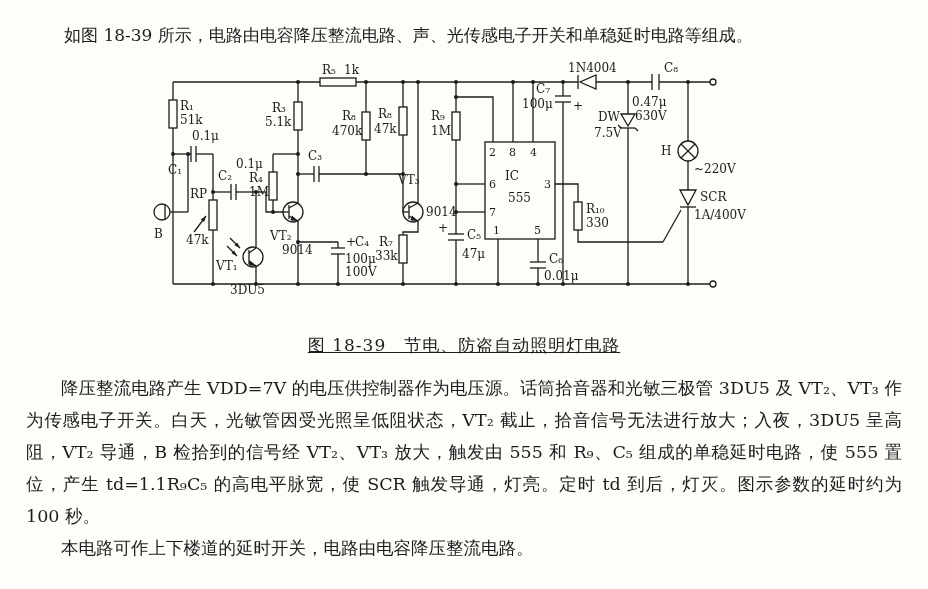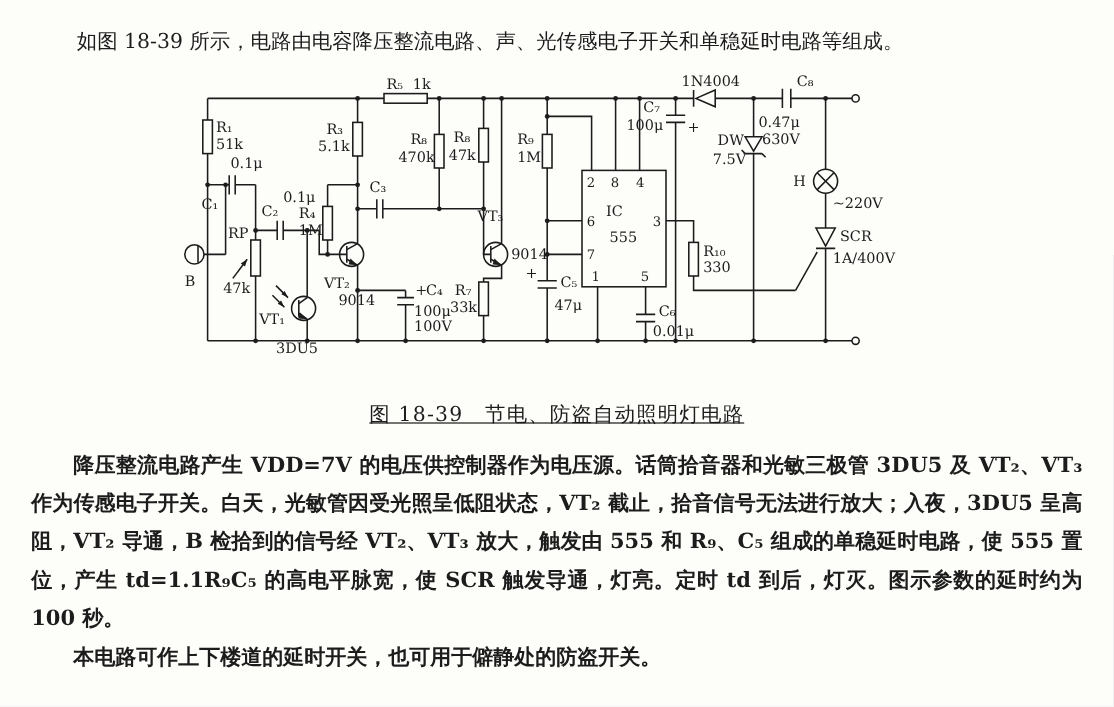--- a/index.html
+++ b/index.html
@@ -7,21 +7,21 @@
     position:relative;width:928px;height:589px;background:#fdfdfa;
     font-family:"DejaVu Serif","Liberation Serif",serif;color:#1c1c1c;
     overflow:hidden;margin:0 auto;
   }
   .intro{position:absolute;top:20px;left:30px;right:24px;
     font-size:17px;line-height:30px;text-indent:2em;}
   .diagram{position:absolute;left:148px;top:62px;}
   .caption{position:absolute;top:334px;left:0;width:100%;text-align:center;
     font-size:17px;letter-spacing:1px;text-decoration:underline;}
   .bodytext{position:absolute;top:372px;left:26px;right:26px;
-    font-size:17.5px;line-height:32px;text-align:justify;font-weight:bold;}
+    font-size:17.5px;line-height:32px;text-align:justify;}
   .bodytext p{margin:0;text-indent:2em;}
   
   svg .w{stroke:#1c1c1c;stroke-width:1.3;fill:none;}
   svg .cmp{stroke:#1c1c1c;stroke-width:1.3;fill:none;}
   svg .fill{fill:#1c1c1c;stroke:none;}
   svg .dot{fill:#1c1c1c;stroke:none;}
   svg text{font-family:"DejaVu Serif","DejaVu Sans",serif;font-size:12px;fill:#1c1c1c;}
   svg text.sm{font-size:11px;}
 </style>
 </head>
@@ -337,16 +337,16 @@
       <circle class="dot" cx="308" cy="35" r="2"></circle>
         <circle class="dot" cx="308" cy="122" r="2"></circle>
       <circle class="dot" cx="308" cy="150" r="2"></circle>
     </g>
   </svg>
 
   <div class="caption">图 18-39　节电、防盗自动照明灯电路</div>
 
   <div class="bodytext">
     <p>降压整流电路产生 VDD=7V 的电压供控制器作为电压源。话筒拾音器和光敏三极管 3DU5 及 VT₂、VT₃ 作为传感电子开关。白天，光敏管因受光照呈低阻状态，VT₂ 截止，拾音信号无法进行放大；入夜，3DU5 呈高阻，VT₂ 导通，B 检拾到的信号经 VT₂、VT₃ 放大，触发由 555 和 R₉、C₅ 组成的单稳延时电路，使 555 置位，产生 td=1.1R₉C₅ 的高电平脉宽，使 SCR 触发导通，灯亮。定时 td 到后，灯灭。图示参数的延时约为 100 秒。</p>
-    <p>本电路可作上下楼道的延时开关，也可用于僻静处的防盗开关。</p>
+    <p>本电路可作上下楼道的延时开关，电路由电容降压整流电路。</p>
   </div>
 
 </div>
 
 </body></html>

